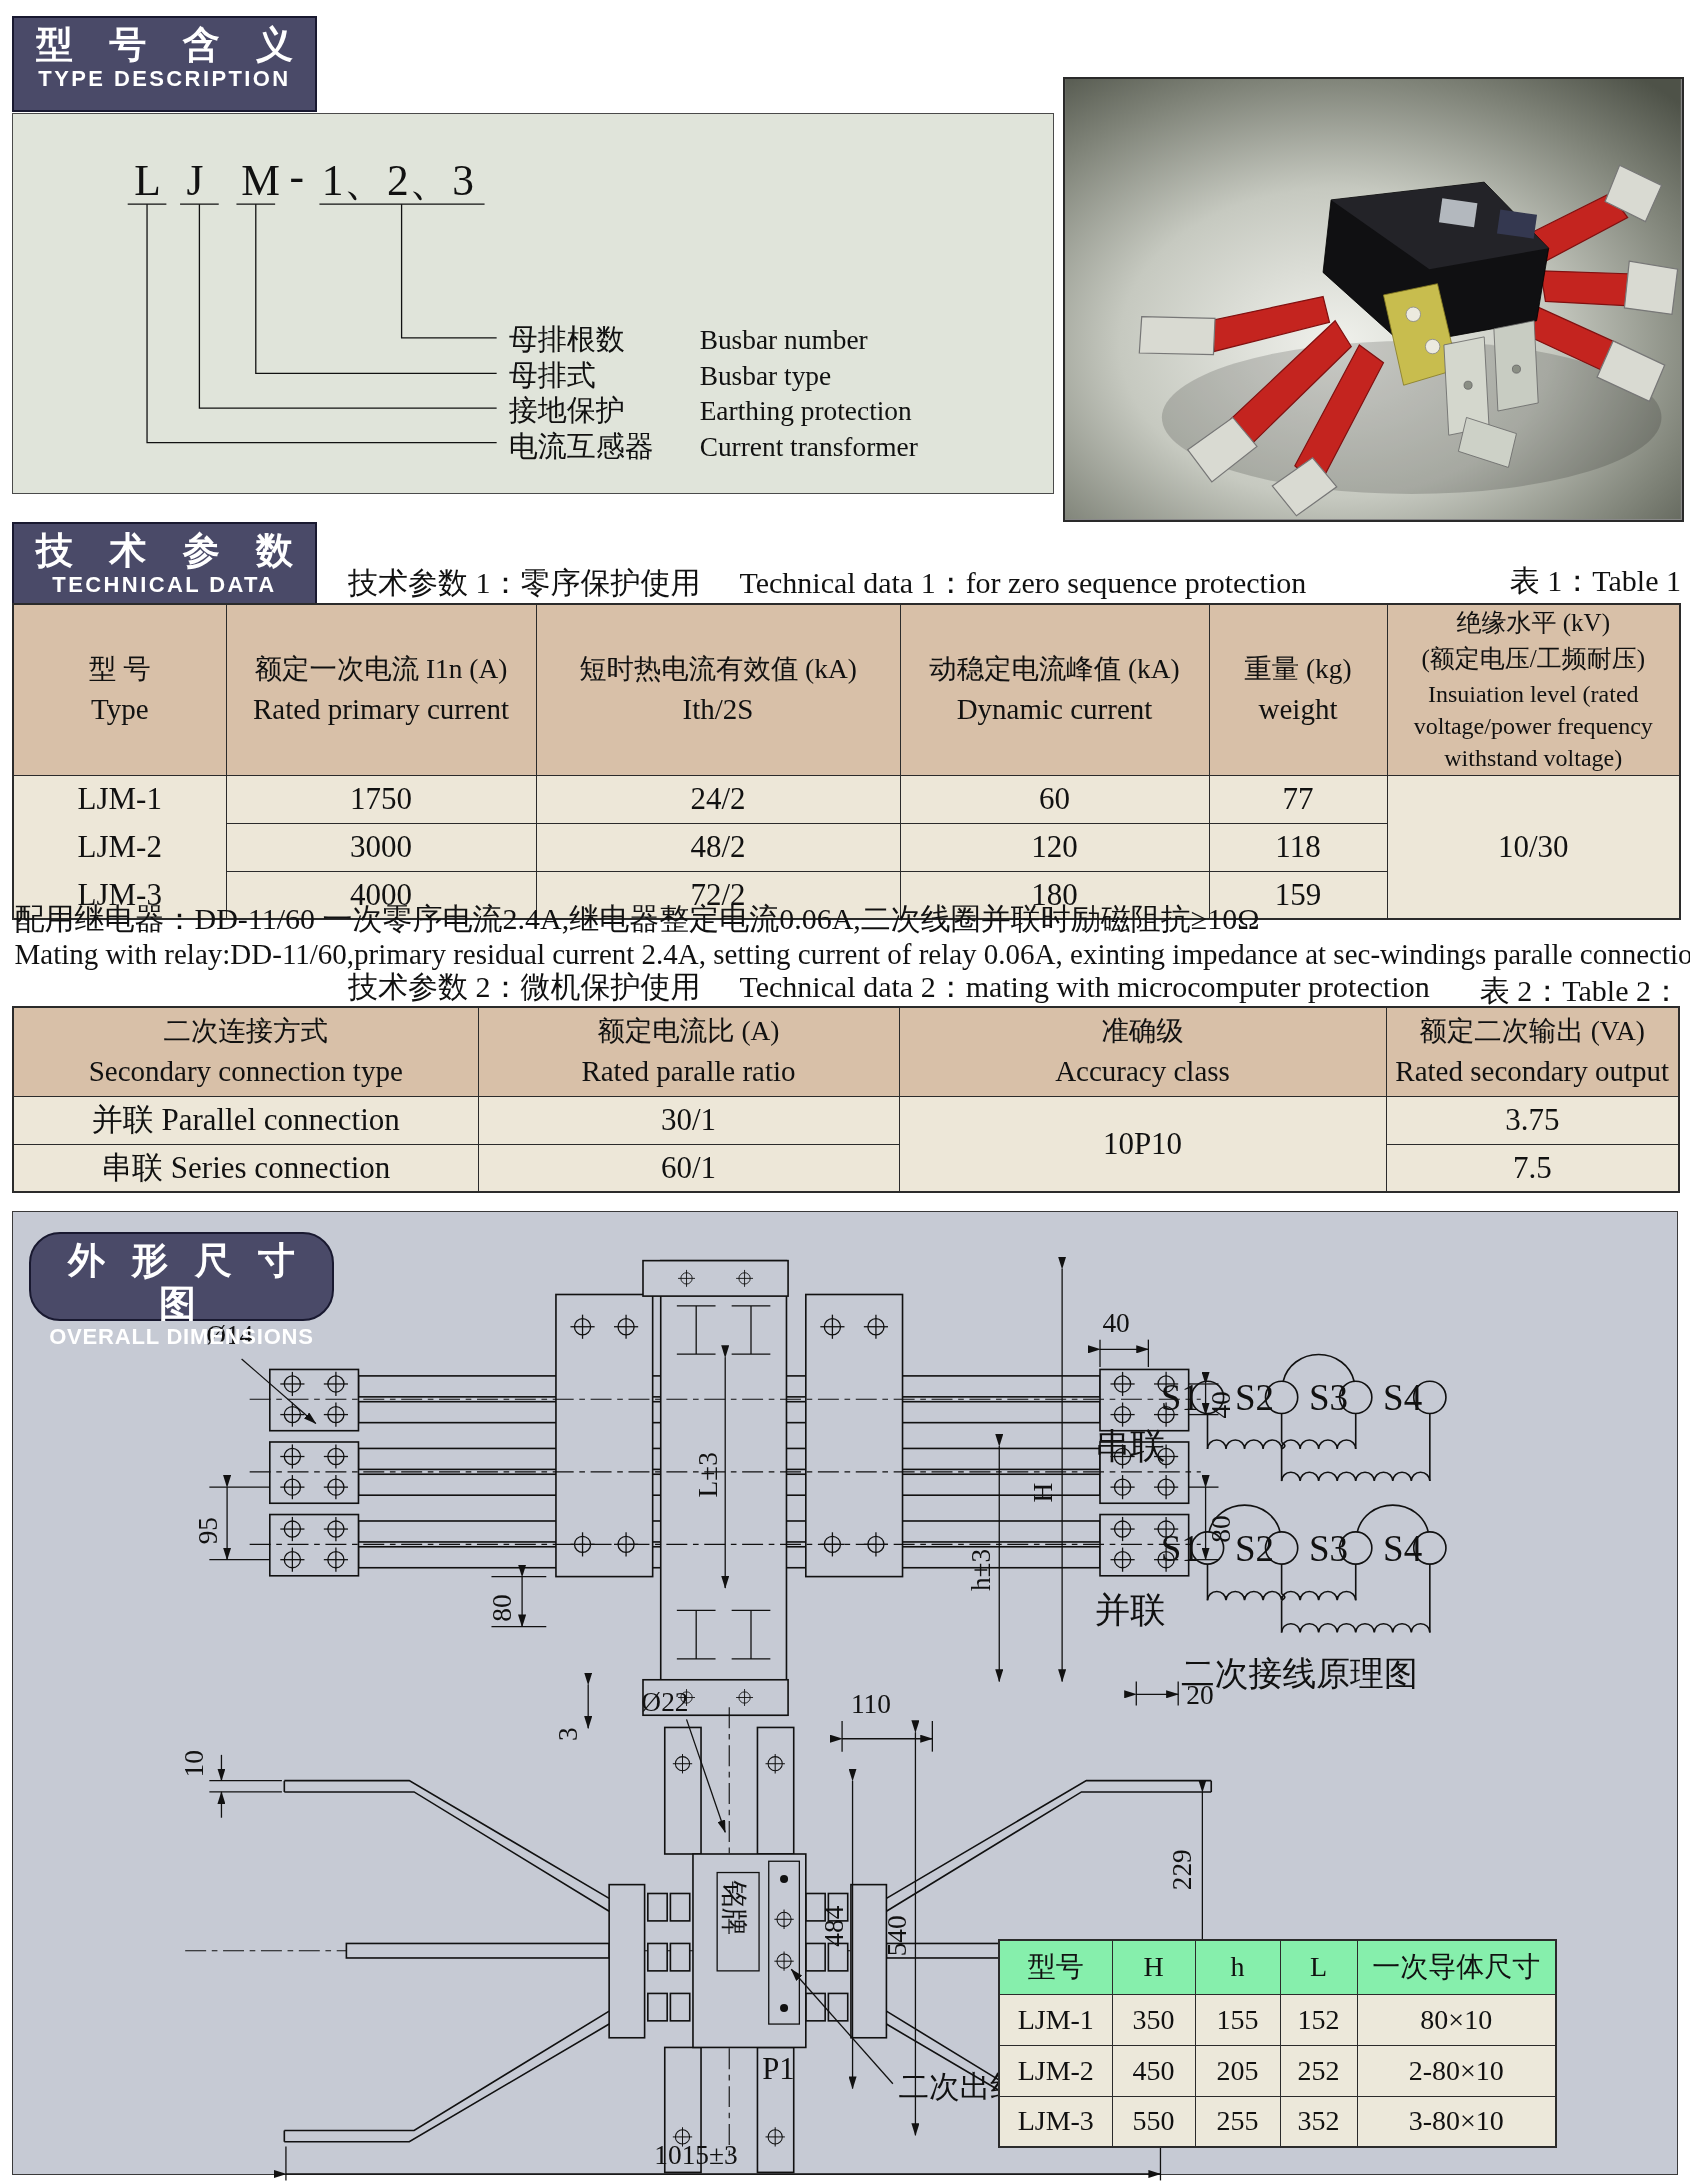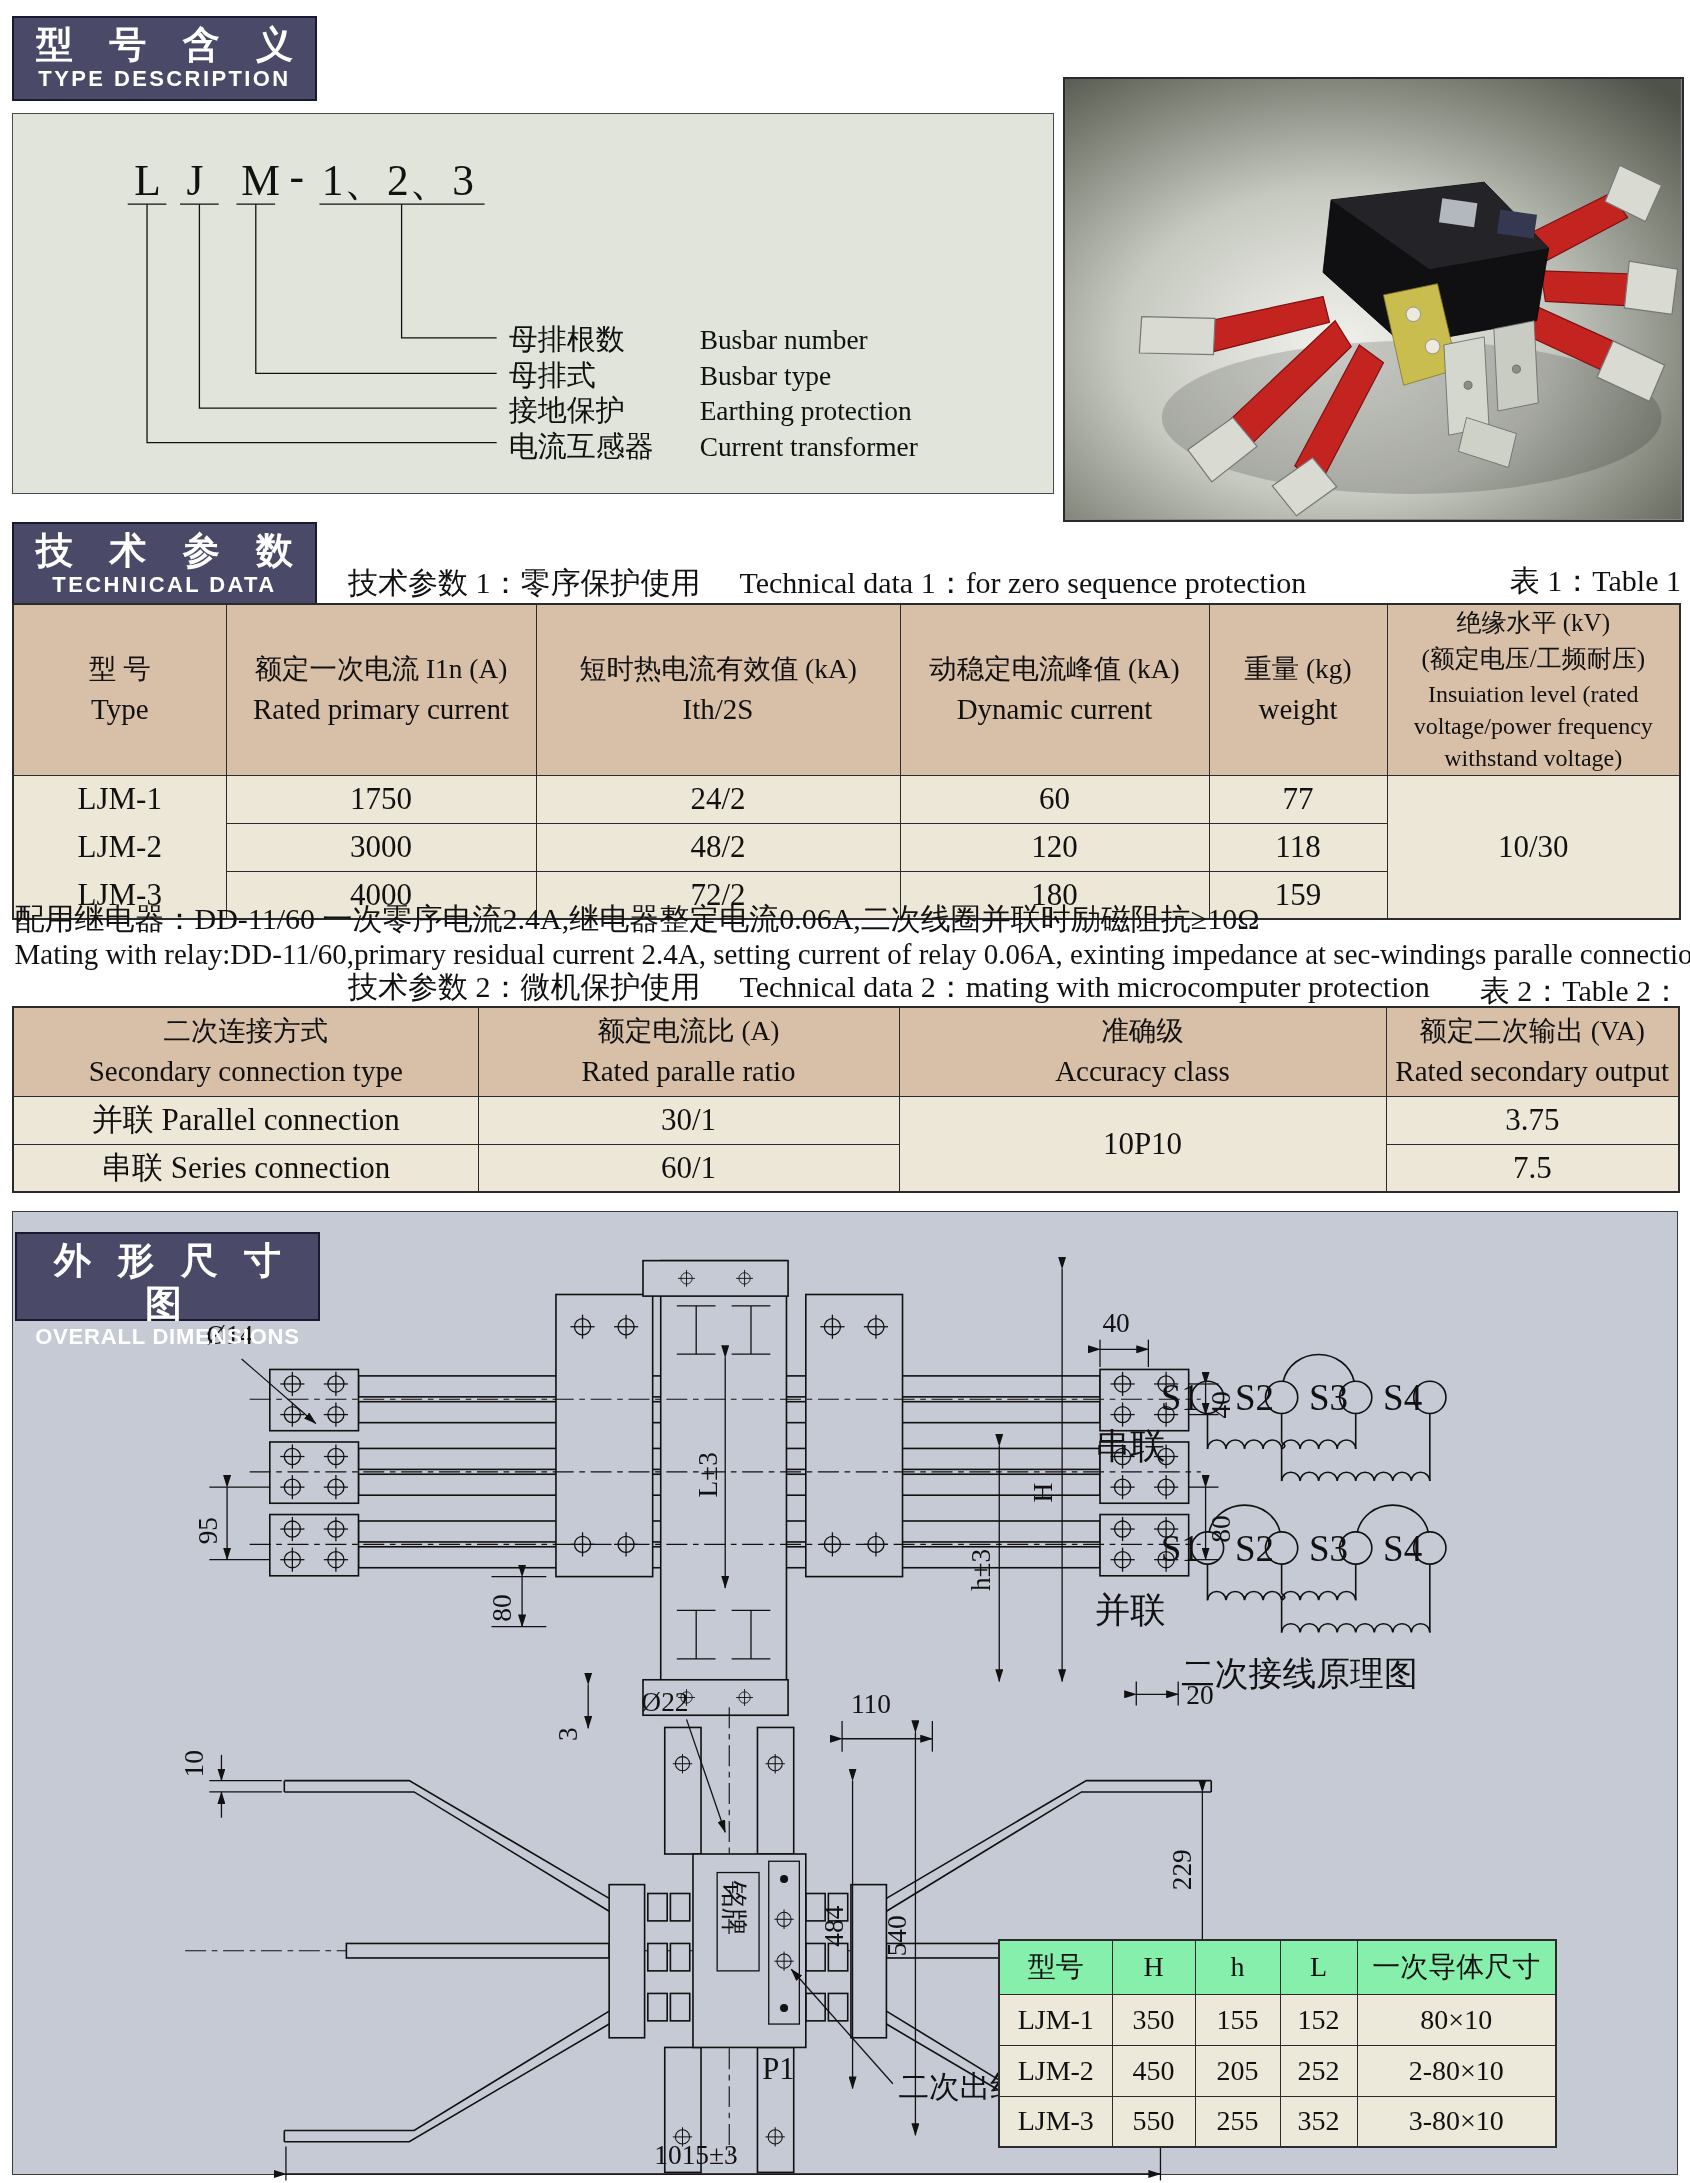--- a/index.html
+++ b/index.html
@@ -43,21 +43,21 @@
   .dln{stroke:#111;stroke-width:2;fill:none;}
   .thin{stroke:#111;stroke-width:1.6;fill:none;}
   .fillbg{fill:#c6cad4;stroke:#111;stroke-width:2;}
   .cl{stroke:#111;stroke-width:1.4;fill:none;stroke-dasharray:26 7 7 7;}
   .dim{stroke:#111;stroke-width:1.6;fill:none;}
   .dtxt{font-size:34px;}
 </style>
 </head>
 <body>
 
-<div class="abs badge" style="left:12px;top:16px;width:305px;height:85px;">
+<div class="abs badge" style="left:12px;top:16px;width:305px;height:96px;">
   <div class="cn">型 号 含 义</div>
   <div class="en">TYPE DESCRIPTION</div>
 </div>
 
 <div class="abs greenbox" style="left:12px;top:113px;width:1042px;height:381px;">
   <svg width="1039" height="377" viewBox="0 0 1289 468">
 
     <g font-size="54">
       <text x="150" y="100">L</text>
       <text x="215" y="100">J</text>
@@ -262,21 +262,21 @@
   <tr style="height:48px">
     <td class="bd">串联 Series connection</td>
     <td class="bd">60/1</td>
     <td class="bd">7.5</td>
   </tr>
 </tbody>
   </table>
 
 <div class="abs panel" style="left:12px;top:1211px;width:1666px;height:964px;"></div>
 
-<div class="abs badge" style="left:15px;top:1232px;width:305px;height:89px;z-index:3;">
+<div class="abs badge" style="left:29px;top:1232px;width:305px;height:89px;z-index:3;border-radius:31px;">
   <div class="cn" style="letter-spacing:8px;text-indent:8px;">外 形 尺 寸 图</div>
   <div class="en" style="letter-spacing:0.8px;">OVERALL DIMENSIONS</div>
 </div>
 
 <svg class="abs" style="left:161px;top:1246px;z-index:2;" width="1072" height="500" viewBox="0 0 1330 620">
   <defs>
     <marker id="ar" markerWidth="16" markerHeight="10" refX="15" refY="5" orient="auto" markerUnits="userSpaceOnUse">
       <path d="M0,0 L16,5 L0,10 z" fill="#111"></path>
     </marker>
     <g id="bolt1">

